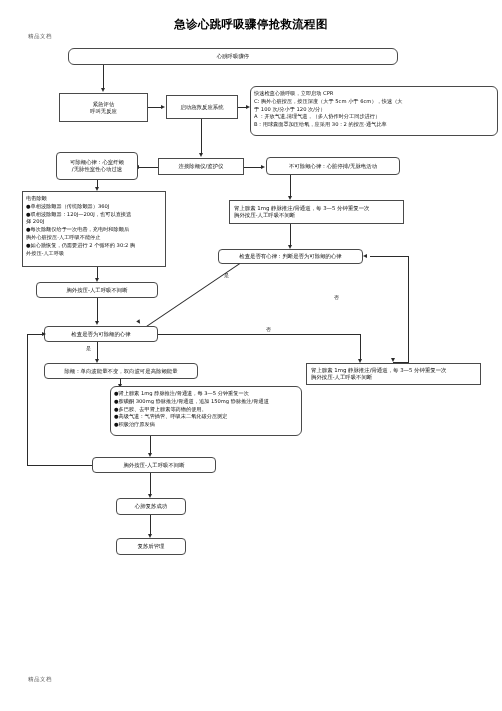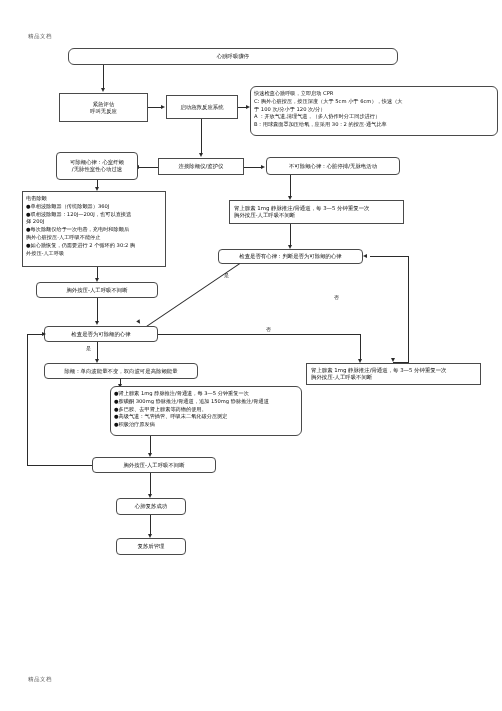--- a/index.html
+++ b/index.html
@@ -66,20 +66,21 @@
   }
   .diag{position:absolute;transform-origin:0 0;height:1px;background:#2b2b2b;}
   .elabel{position:absolute;font-size:5px;color:#222;}
 </style>
 </head>
 <body>
 
 <div id="canvas">
 
   <div class="wm" style="left:28px;top:33px;">精品文档</div>
+  <div class="title">急诊心跳呼吸骤停抢救流程图</div>
 
   <div class="node round" style="left:68px;top:48px;width:330px;height:17px;">
     <span class="inner">心跳呼吸骤停</span>
   </div>
 
   <div class="edge v" style="left:103px;top:65px;height:24px;"></div>
   <div class="arrow down" style="left:100.5px;top:88px;"></div>
 
   <div class="node sq" style="left:59px;top:93px;width:89px;height:29px;">
     <span class="inner">

